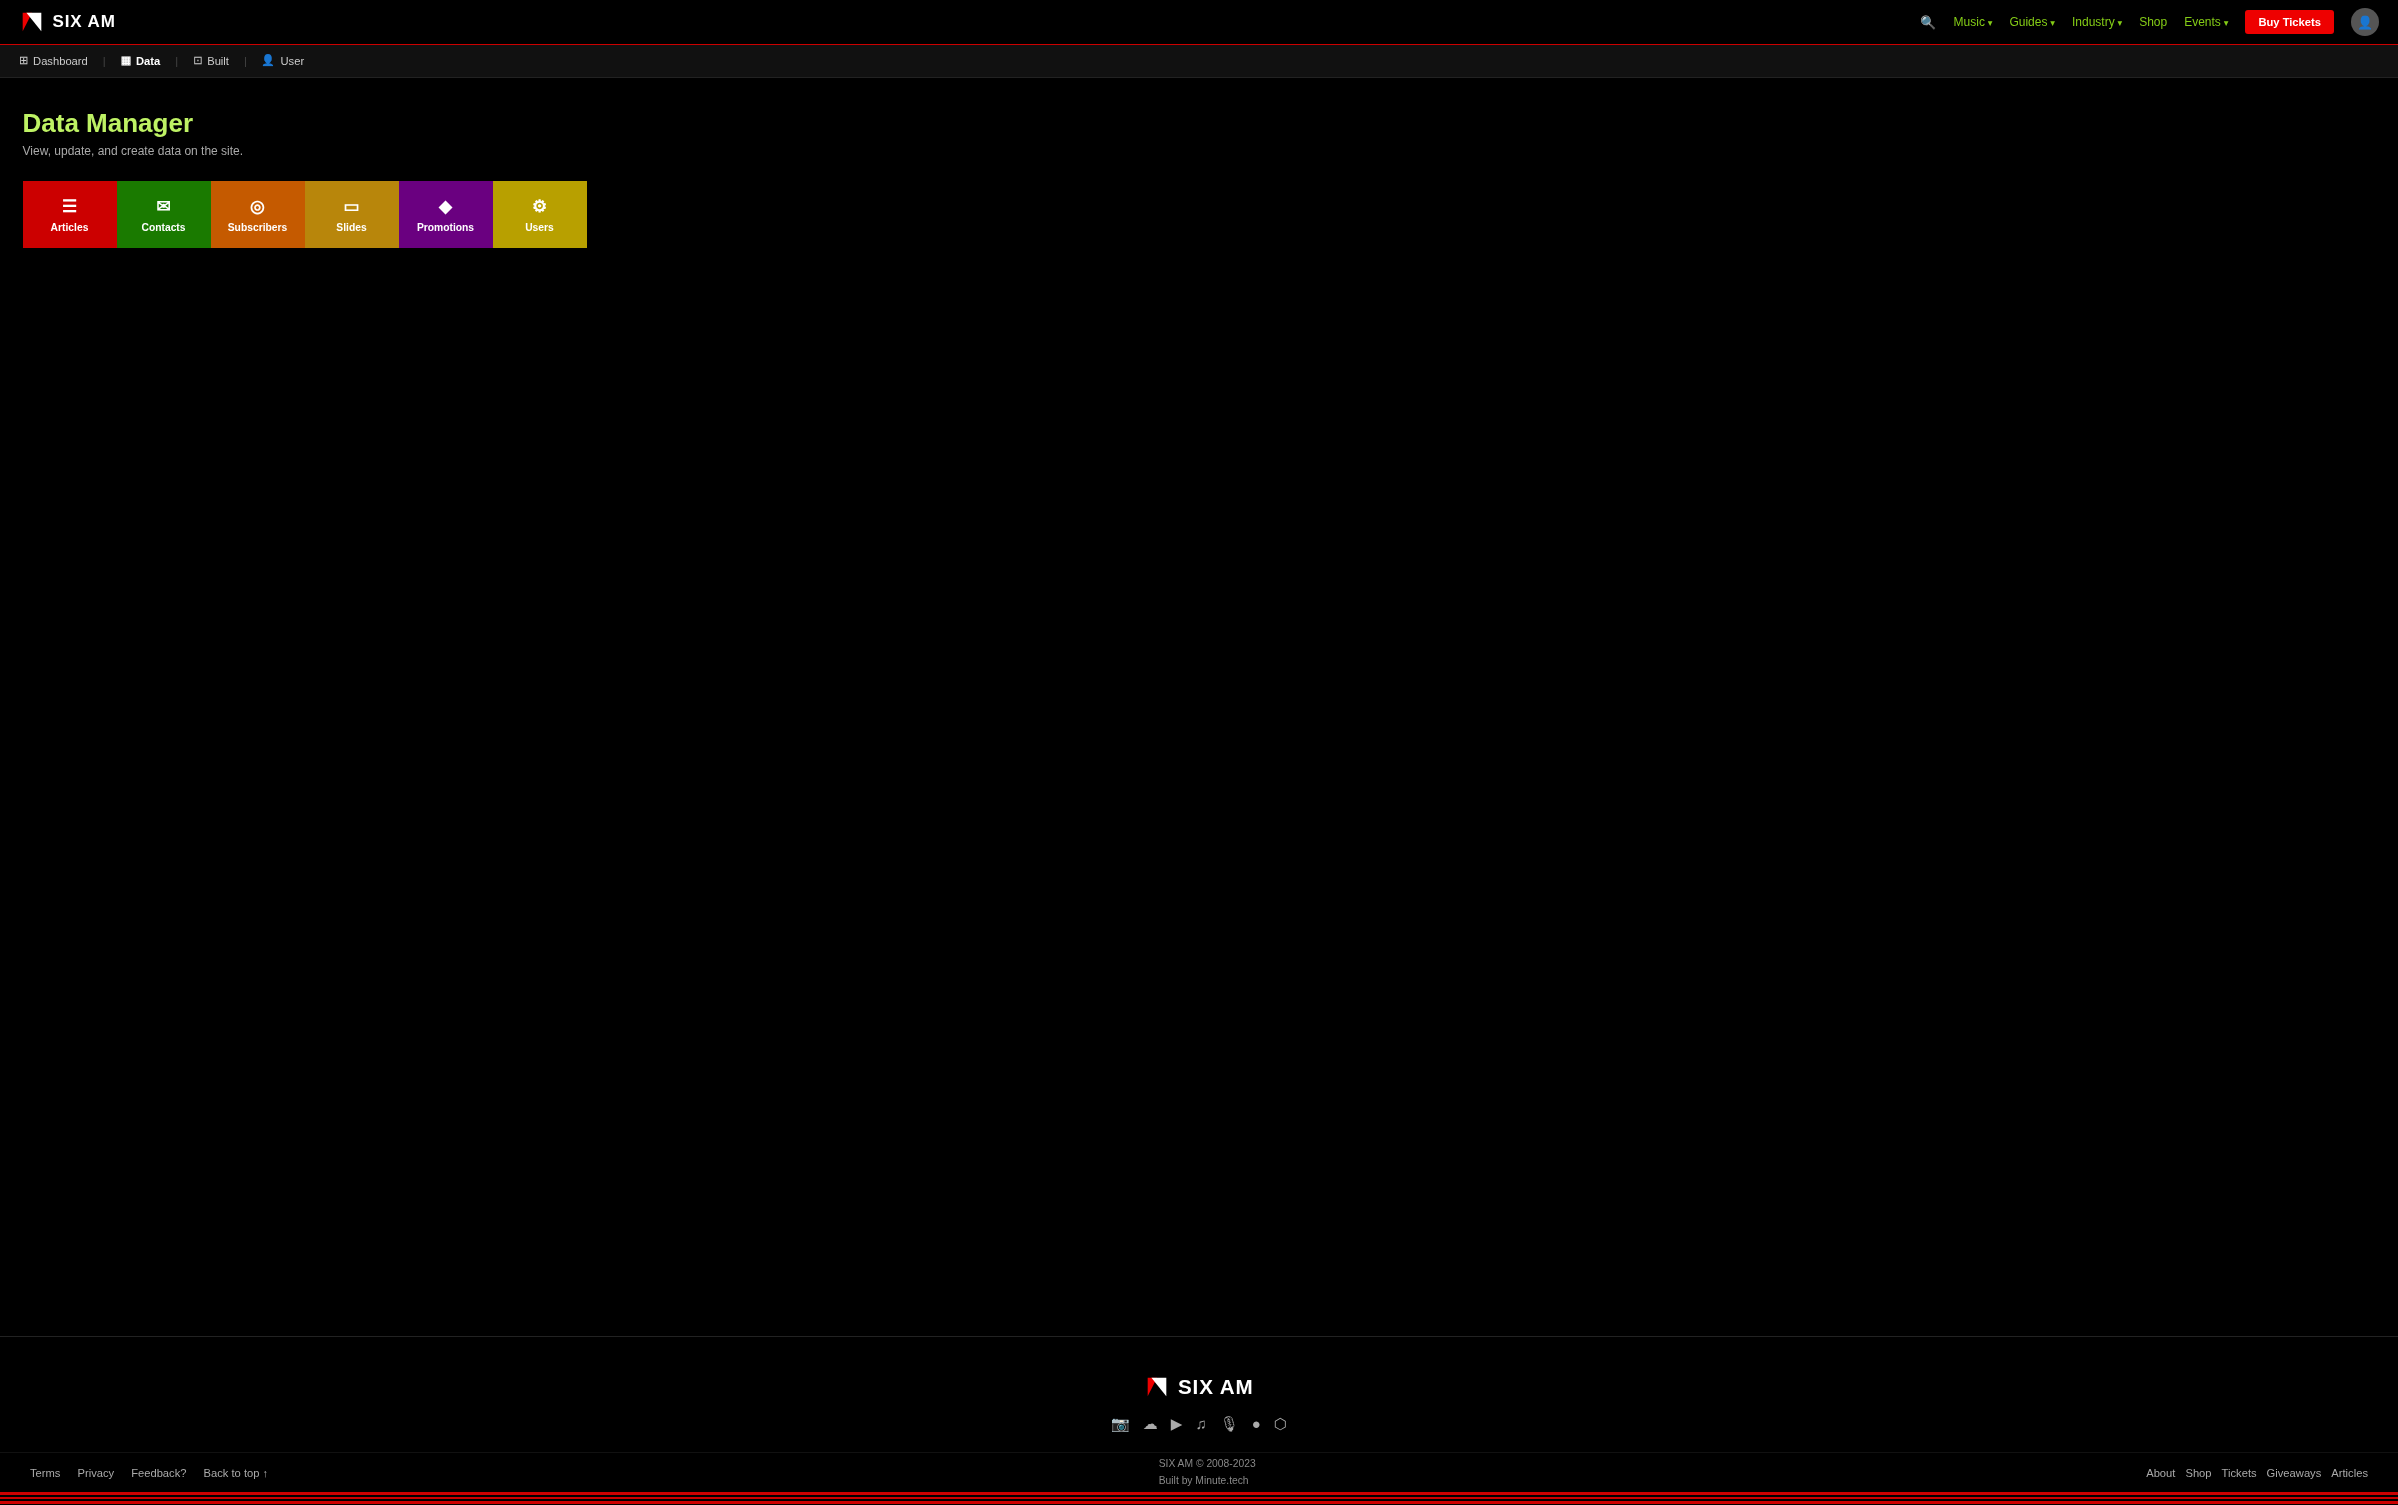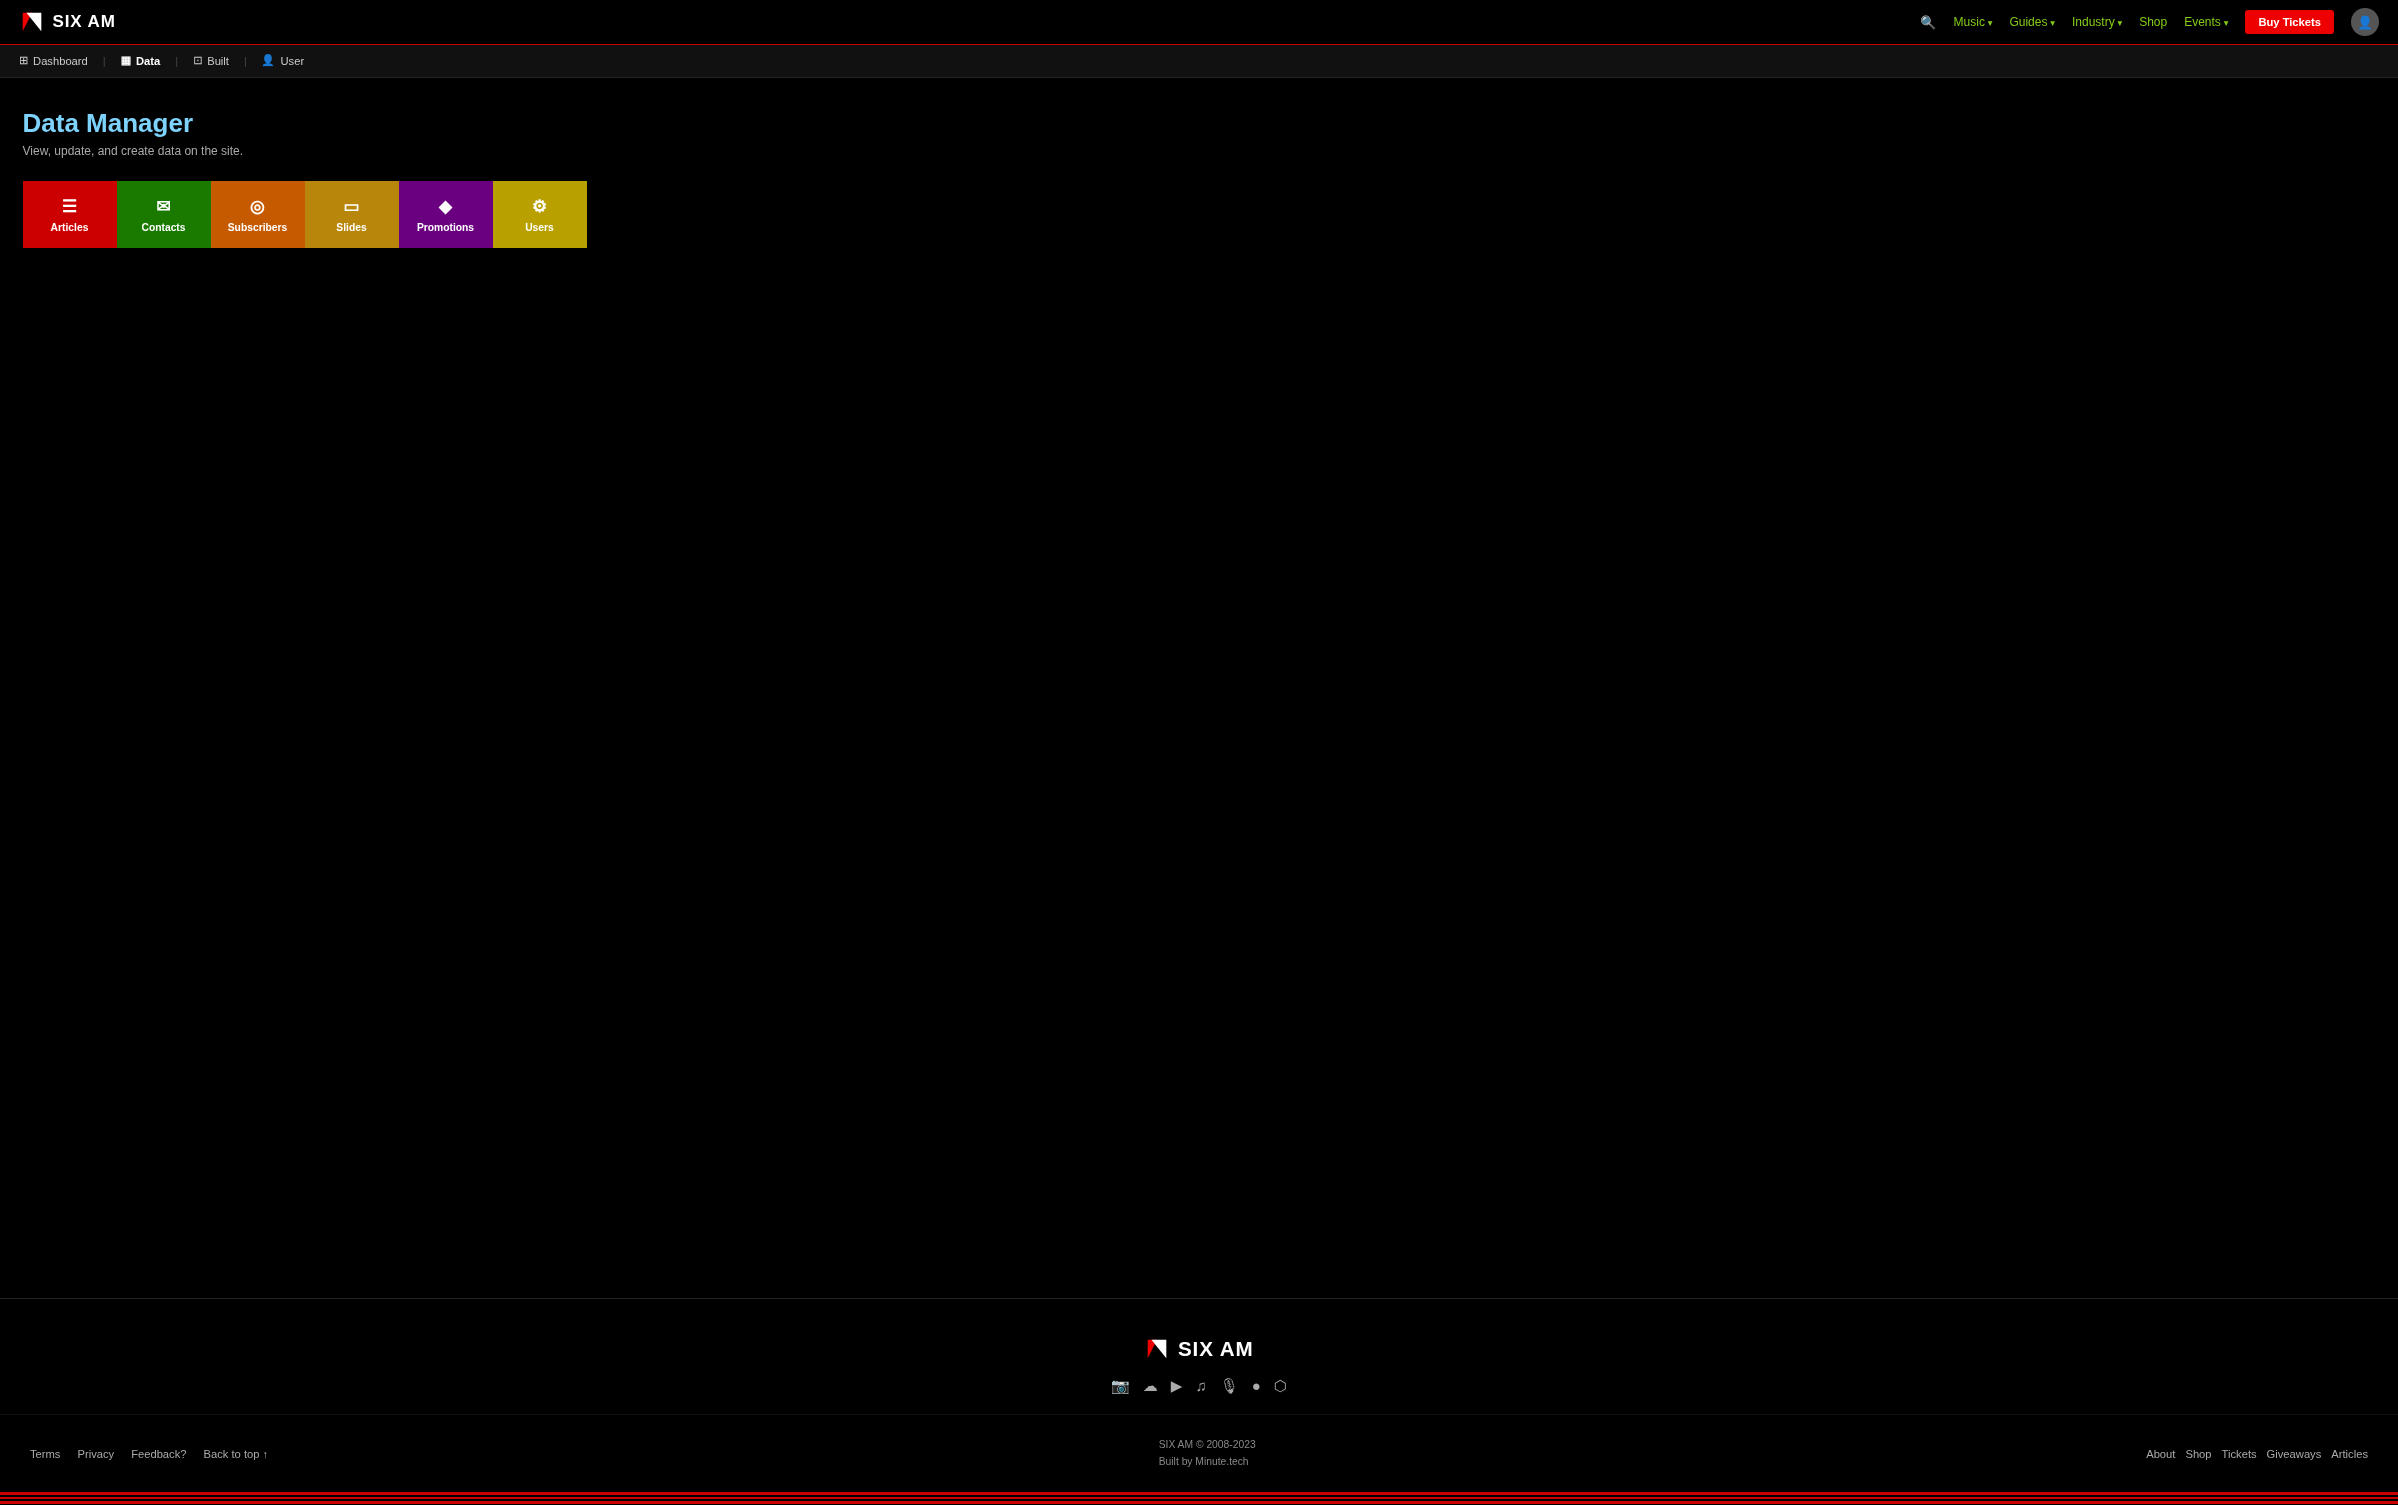--- a/index.html
+++ b/index.html
@@ -100,21 +100,21 @@
     .breadcrumb-sep { color: #444; }
 
     
     main {
       flex: 1;
       padding: 30px 22.5px;
     }
     .page-title {
       font-size: 26px;
       font-weight: 900;
-      color: #7dd3fc;
+      color: #bef264;
       margin-bottom: 5.6px;
     }
     .page-subtitle {
       font-size: 12px;
       color: #aaa;
       margin-bottom: 22.5px;
     }
 
     
     .cards-row {
@@ -174,21 +174,21 @@
       display: flex;
       gap: 13px;
       font-size: 15px;
       color: #aaa;
     }
     .footer-social-icons span {
       cursor: pointer;
     }
     .footer-bottom {
       background: #000;
-      padding: 22px 30px;
+      padding: 3px 30px;
       display: flex;
       align-items: center;
       justify-content: space-between;
       border-top: 0.9px solid #111;
       font-size: 10.3px;
       color: #888;
     }
     .footer-bottom-left {
       display: flex;
       gap: 17px;

